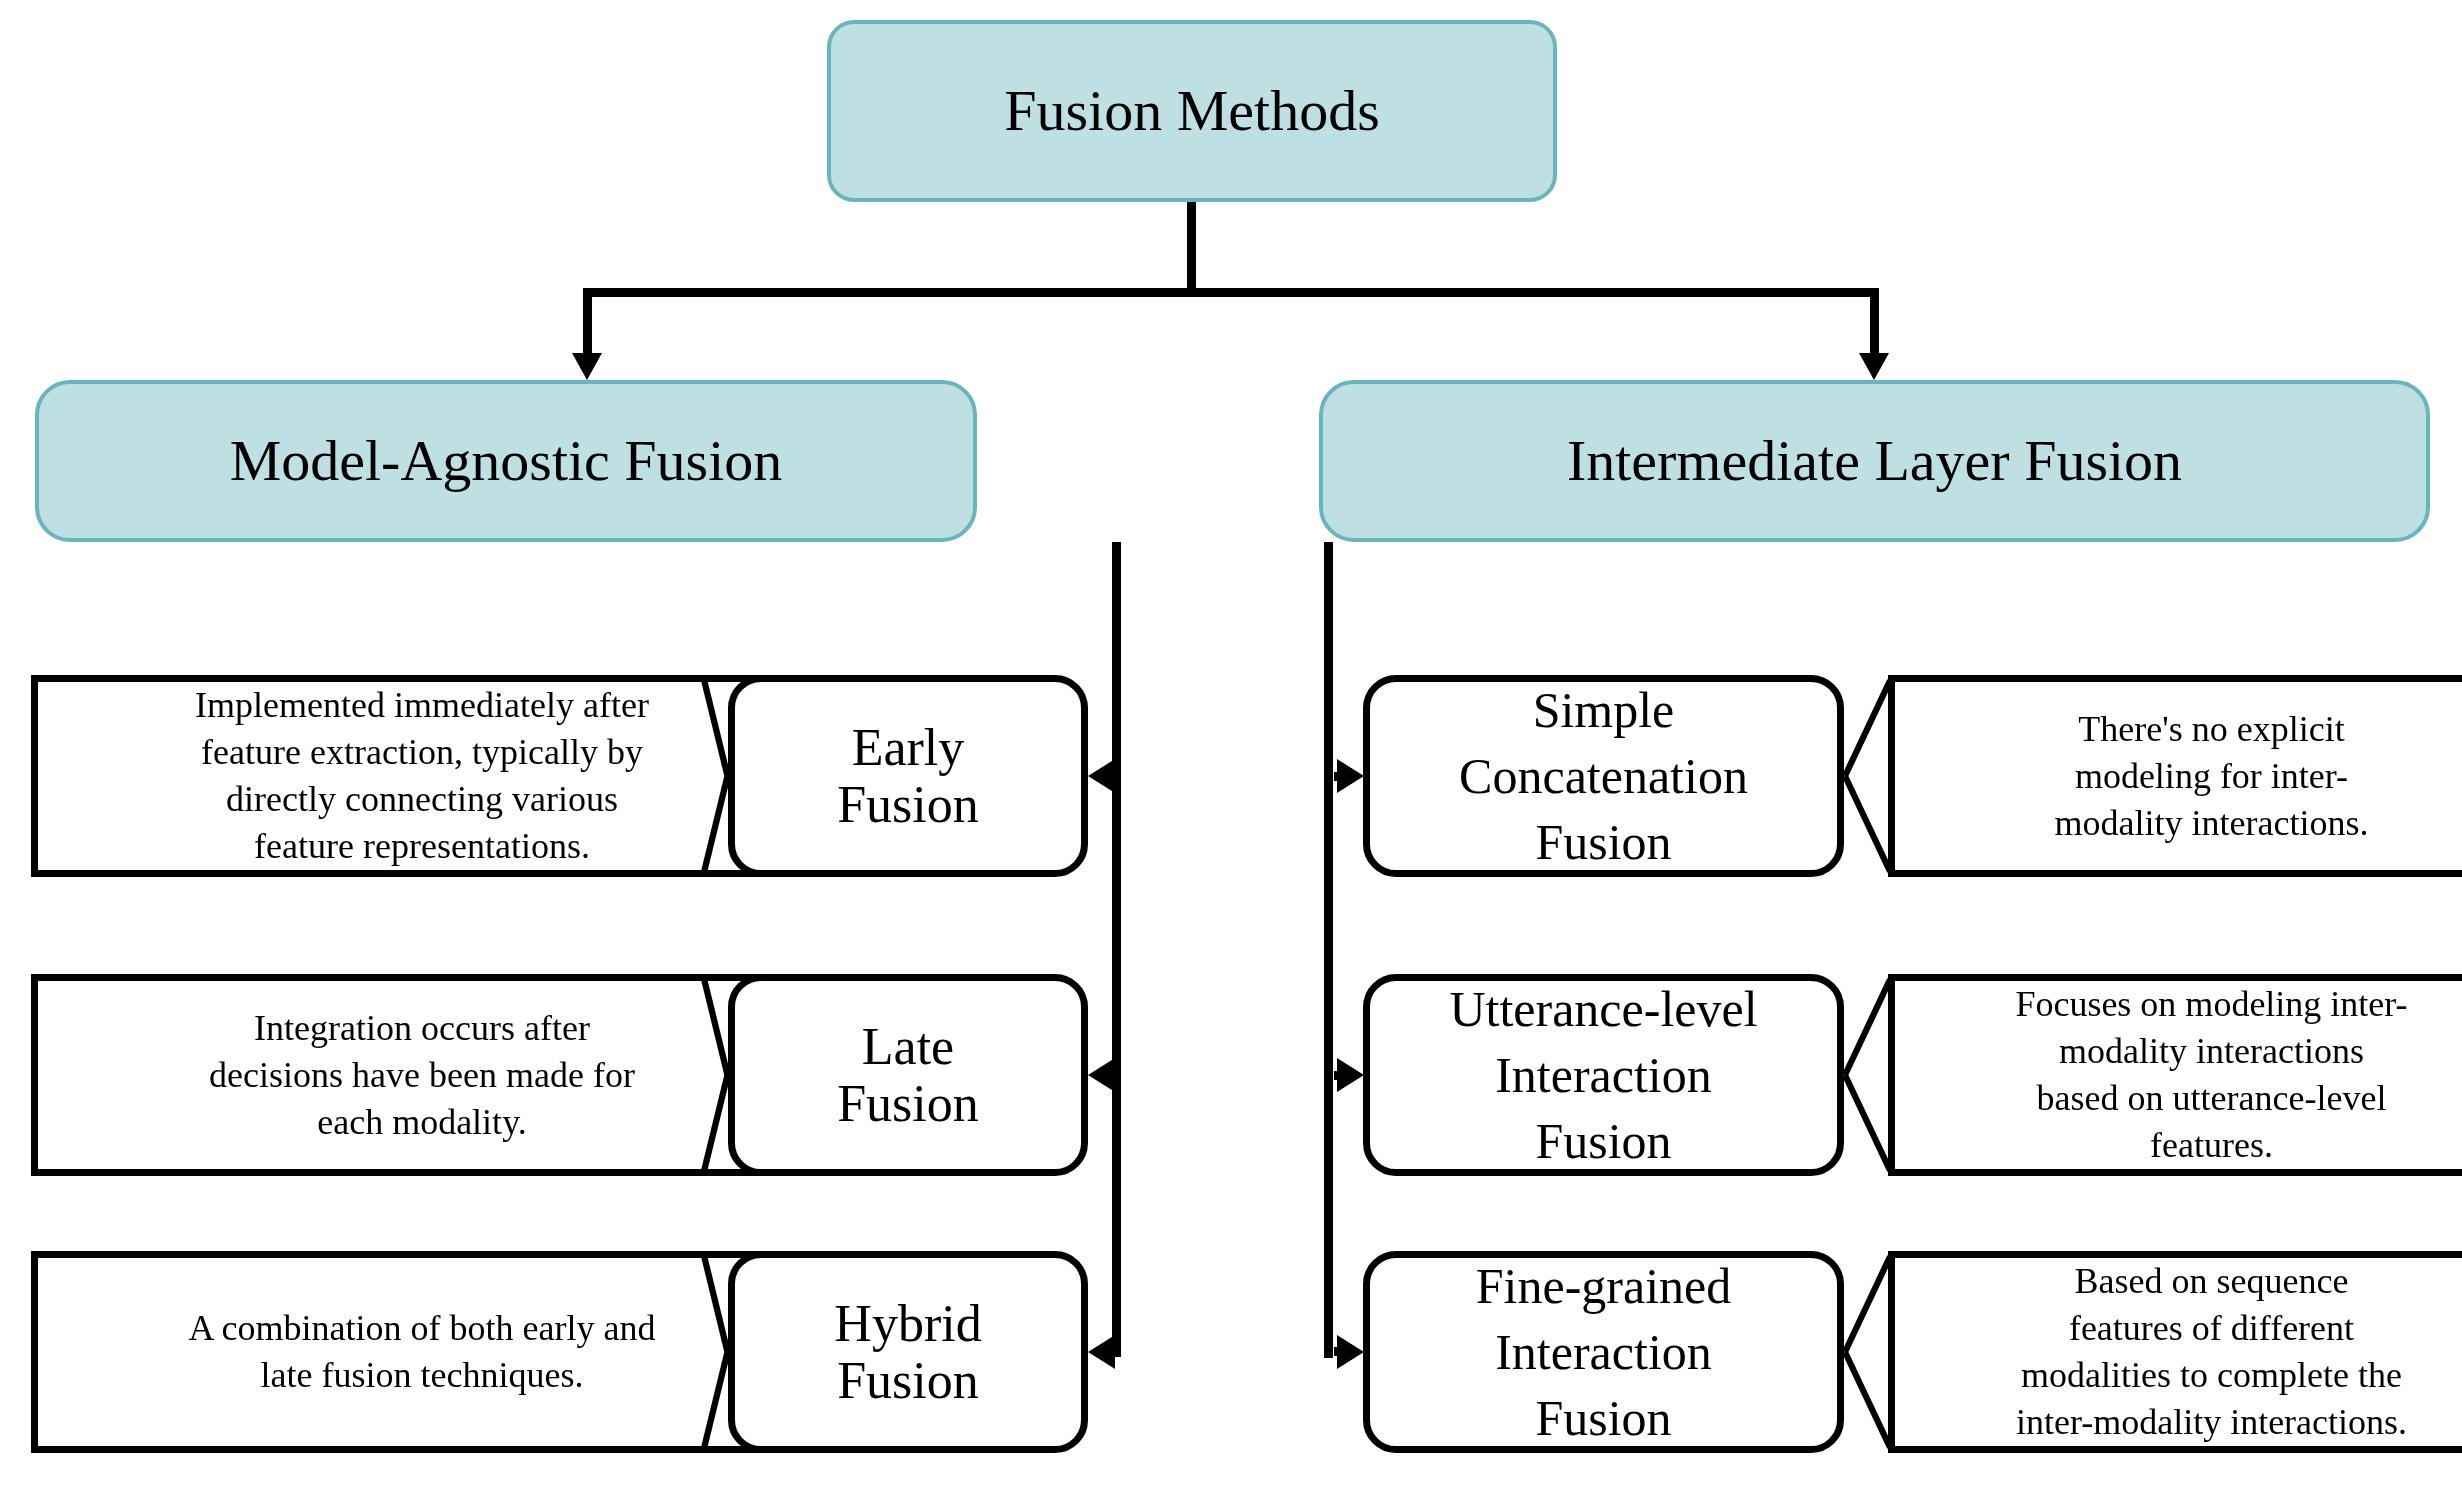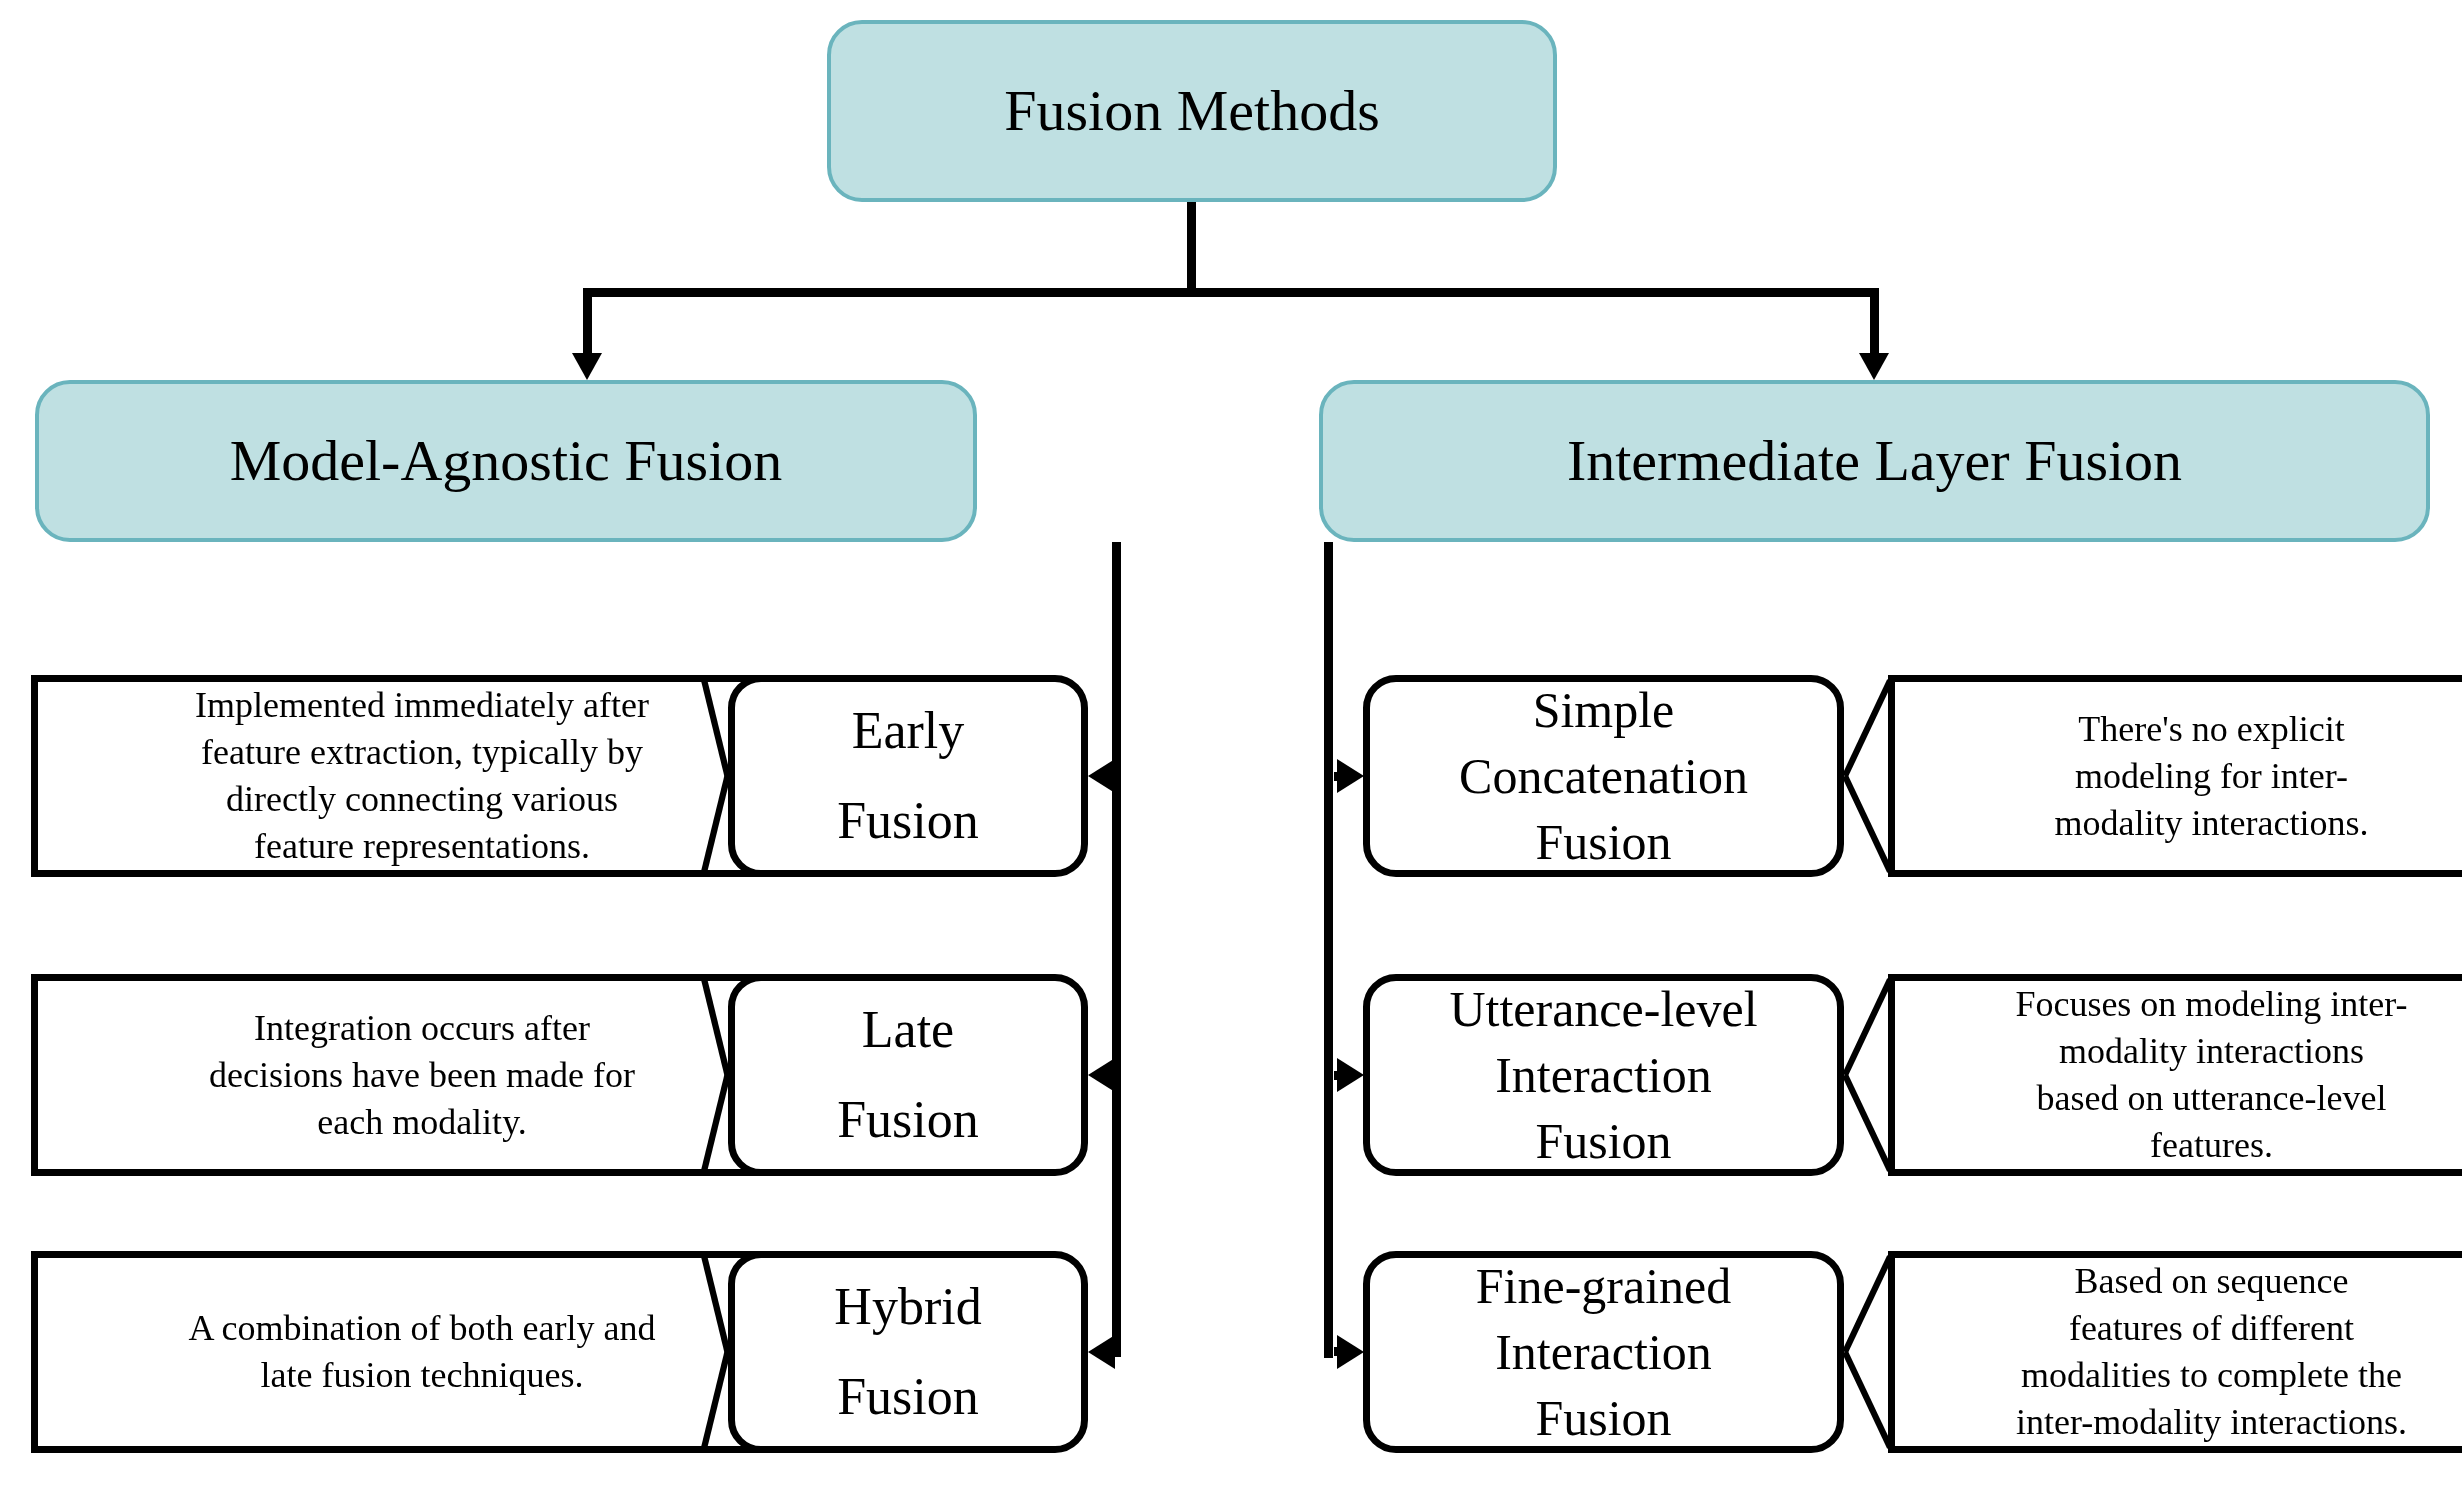--- a/index.html
+++ b/index.html
@@ -17,21 +17,21 @@
   .teal-node{
     position:absolute;
     background:#bfe0e2;
     border:4.7px solid #6ab4bd;
     border-radius:35px;
     display:flex;align-items:center;justify-content:center;
     text-align:center;
     font-size:58px;
     line-height:1.1;
   }
-  .root-node{left:827px;top:19.6px;width:730px;height:182px;}
+  .root-node{left:827px;top:19.6px;width:730px;height:182px;border-radius:27px;}
   .l2-left  {left:35px;  top:380px;width:942px;height:162px;}
   .l2-right {left:1319px;top:380px;width:1111px;height:162px;}
 
   
   .desc-node{
     position:absolute;
     background:#ffffff;
     border:7px solid #000000;
     display:flex;align-items:center;justify-content:center;
     text-align:center;
@@ -46,21 +46,21 @@
   
   .pill-node{
     position:absolute;
     background:#ffffff;
     border:7px solid #000000;
     border-radius:33px;
     display:flex;align-items:center;justify-content:center;
     text-align:center;
     white-space:pre-line;
   }
-  .pl{left:728px; width:360px;height:202px;font-size:52px;line-height:90px;}
+  .pl{left:728px; width:360px;height:202px;font-size:52px;line-height:57px;}
   .pr{left:1363px;width:481px;height:202px;font-size:50px;line-height:66px;}
 
   .row1{top:675px;} .row2{top:974px;} .row3{top:1251px;}
 
   
   .conn{position:absolute;background:#000000;}
   .trunk-line      {left:1187px;top:202px;width:9.4px;height:91px;}
   .branch-bar      {left:583px; top:288px;width:1296px;height:9.4px;}
   .drop-left-line  {left:583px; top:288px;width:9.4px;height:66px;}
   .drop-right-line {left:1870px;top:288px;width:9.4px;height:66px;}

